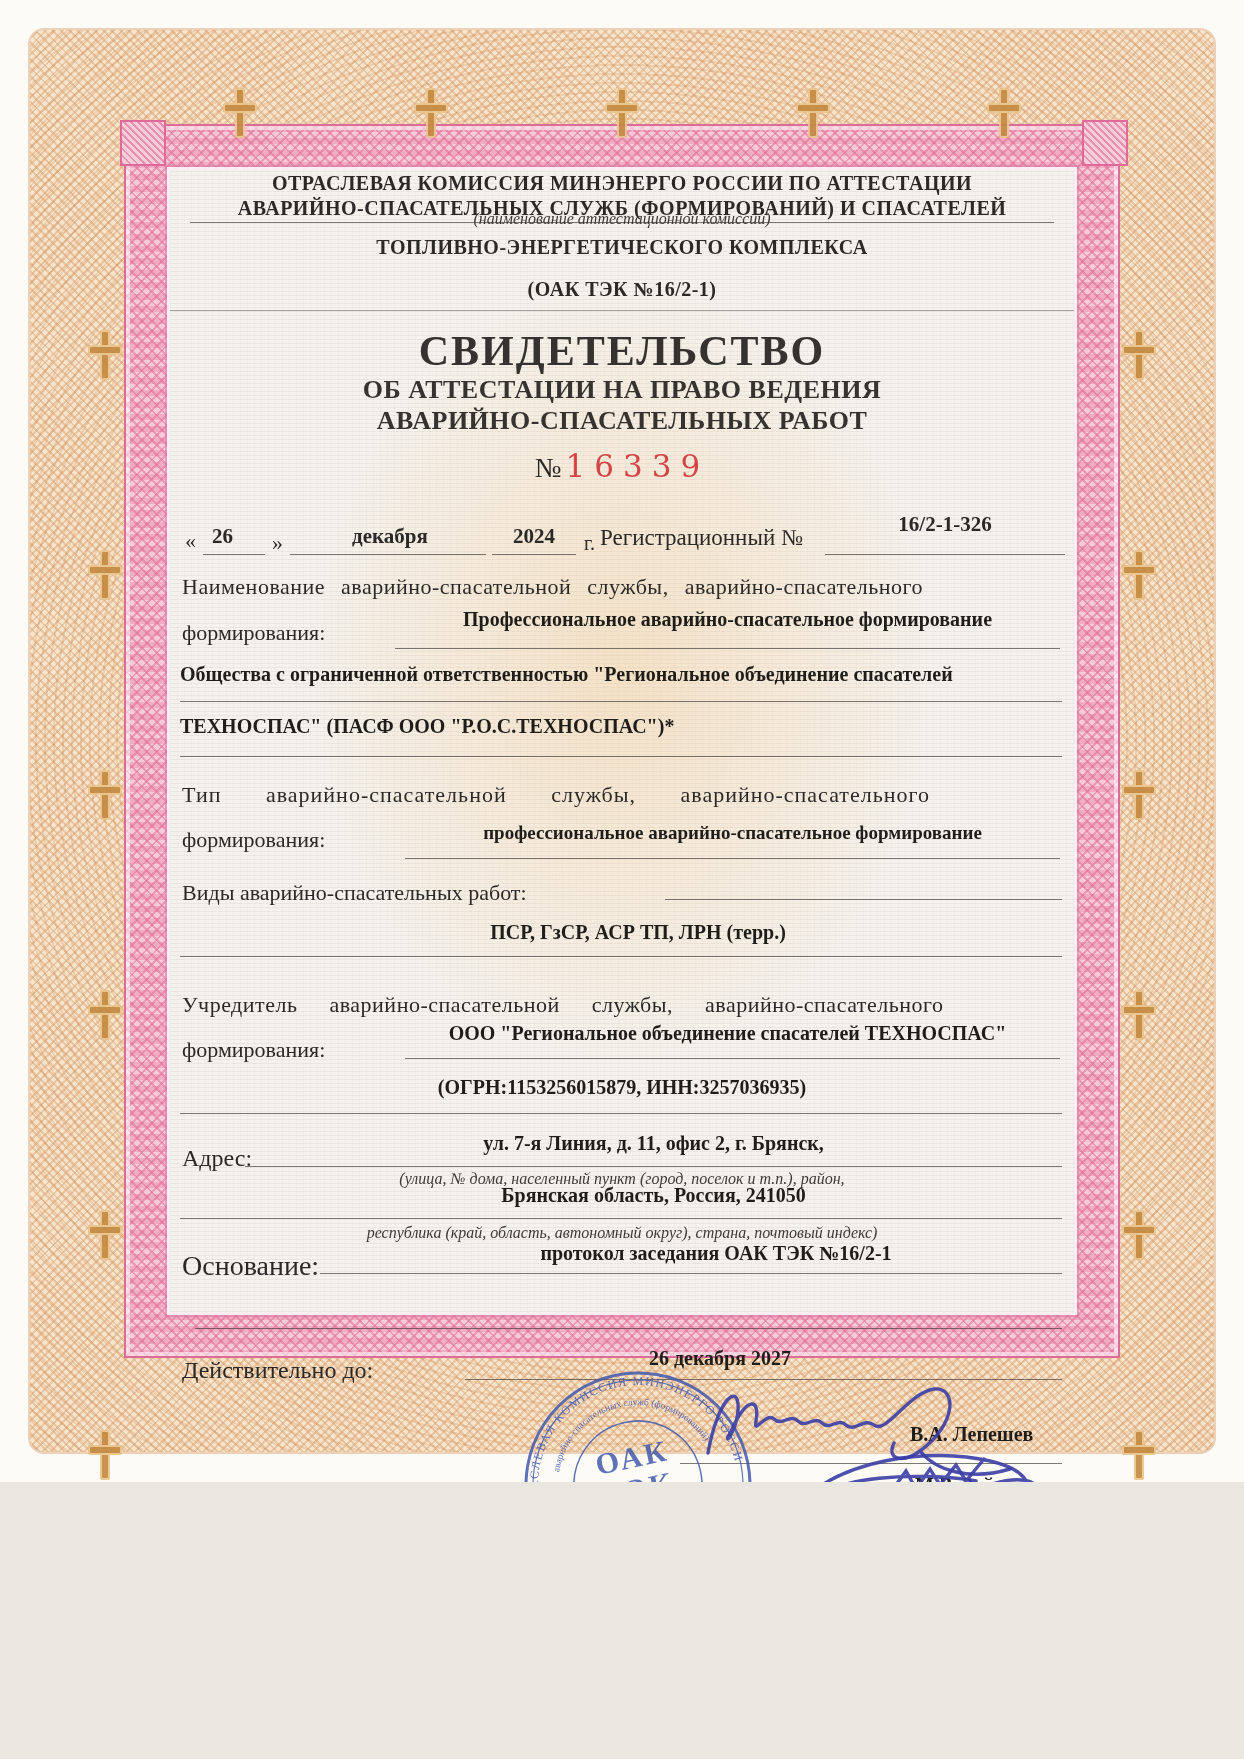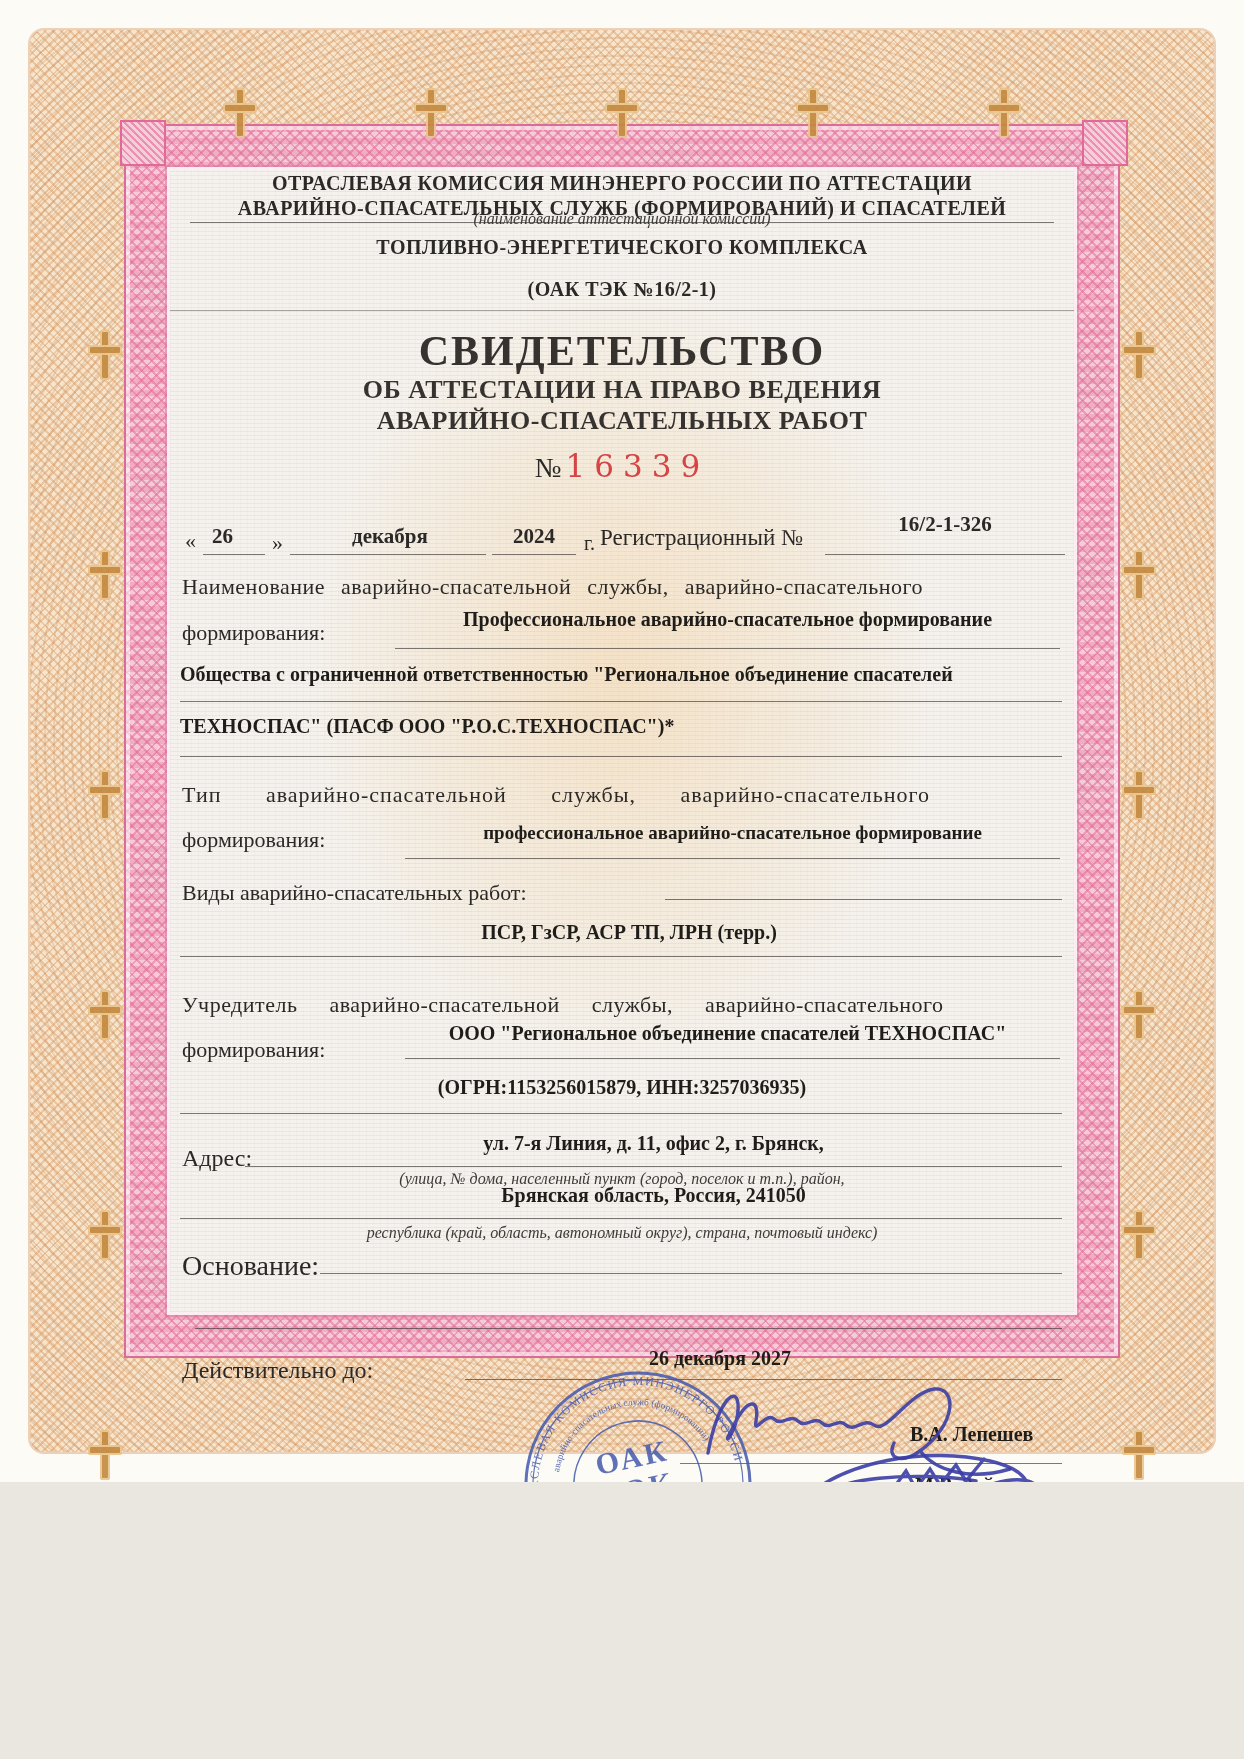--- a/index.html
+++ b/index.html
@@ -198,39 +198,40 @@
     <div class="abs val" style="left:10px;top:545px">ТЕХНОСПАС" (ПАСФ ООО "Р.О.С.ТЕХНОСПАС")*</div>
     <div class="line" style="top:586px;left:10px;width:882px"></div>
 
     <div class="abs lbl" style="left:12px;top:612px;word-spacing:38px;letter-spacing:1px">Тип аварийно-спасательной службы, аварийно-спасательного</div>
     <div class="abs lbl" style="left:12px;top:657px">формирования:</div>
     <div class="abs val ctr" style="left:235px;top:652px;width:655px;font-size:19px">профессиональное аварийно-спасательное формирование</div>
     <div class="line" style="top:688px;left:235px;width:655px"></div>
 
     <div class="abs lbl" style="left:12px;top:710px">Виды аварийно-спасательных работ:</div>
     <div class="line" style="top:729px;left:495px;width:397px"></div>
-    <div class="abs val ctr" style="left:7px;top:751px;width:904px">ПСР, ГзСР, АСР ТП, ЛРН (терр.)</div>
+    <div class="abs val ctr" style="left:16px;top:751px;width:904px">ПСР, ГзСР, АСР ТП, ЛРН (терр.)</div>
     <div class="line" style="top:786px;left:10px;width:882px"></div>
 
     <div class="abs lbl" style="left:12px;top:822px;word-spacing:26px;letter-spacing:.5px">Учредитель  аварийно-спасательной  службы,  аварийно-спасательного</div>
     <div class="abs lbl" style="left:12px;top:867px">формирования:</div>
     <div class="abs val ctr" style="left:225px;top:852px;width:665px">ООО "Региональное объединение спасателей ТЕХНОСПАС"</div>
     <div class="line" style="top:888px;left:235px;width:655px"></div>
     <div class="abs val ctr" style="left:0;top:906px;width:904px">(ОГРН:1153256015879, ИНН:3257036935)</div>
     <div class="line" style="top:943px;left:10px;width:882px"></div>
 
     <div class="abs lbl" style="left:12px;top:975px;font-size:24px">Адрес:</div>
     <div class="abs val ctr" style="left:75px;top:962px;width:817px">ул. 7-я Линия, д. 11, офис 2, г. Брянск,</div>
     <div class="line" style="top:996px;left:75px;width:817px"></div>
     <div class="abs hint ctr" style="left:0;top:1000px;width:904px">(улица, № дома, населенный пункт (город, поселок и т.п.), район,</div>
     <div class="abs val ctr" style="left:75px;top:1014px;width:817px">Брянская область, Россия, 241050</div>
     <div class="line" style="top:1048px;left:10px;width:882px"></div>
     <div class="abs hint ctr" style="left:0;top:1054px;width:904px">республика (край, область, автономный округ), страна, почтовый индекс)</div>
 
     <div class="abs lbl" style="left:12px;top:1080px;font-size:28px">Основание:</div>
+    <div class="abs val ctr" style="left:200px;top:1072px;width:692px">протокол заседания ОАК ТЭК №16/2-1</div>
     <div class="line" style="top:1103px;left:150px;width:742px"></div>
     <div class="line" style="top:1158px;left:25px;width:867px"></div>
 
     <div class="abs lbl" style="left:12px;top:1187px;font-size:24px">Действительно до:</div>
     <div class="abs val ctr" style="left:250px;top:1177px;width:600px">26 декабря 2027</div>
     <div class="line" style="top:1209px;left:295px;width:597px"></div>
 
     <div class="abs val" style="left:740px;top:1253px">В.А. Лепешев</div>
     <div class="line" style="top:1293px;left:510px;width:382px"></div>
     <div class="abs lbl" style="left:12px;top:1317px">Секретарь аттестационной комиссии:</div>

